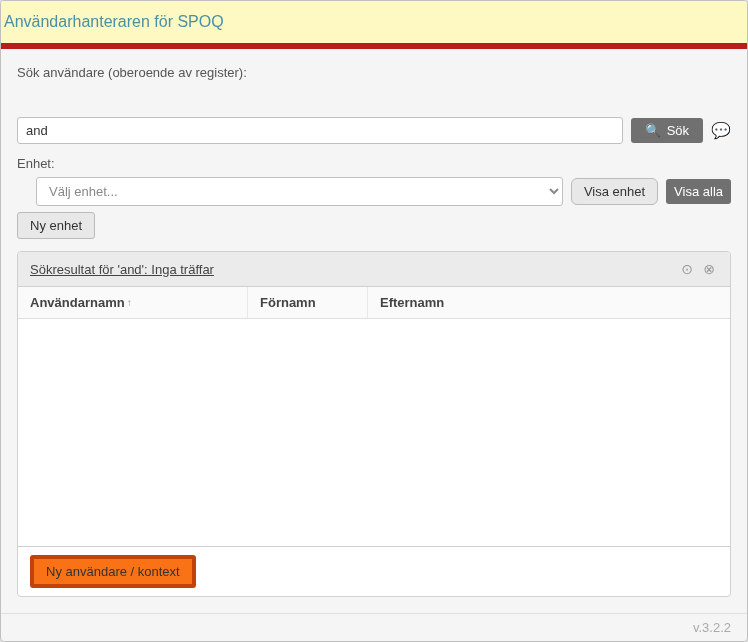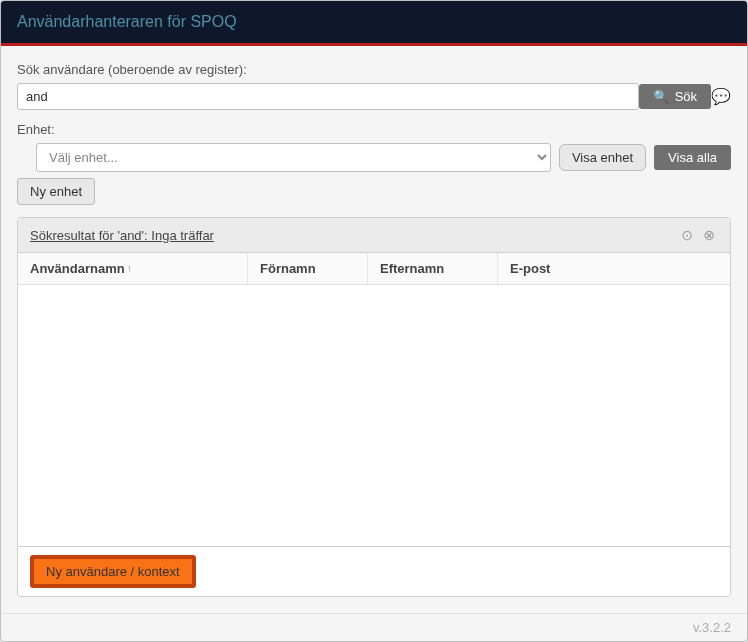--- a/index.html
+++ b/index.html
@@ -23,23 +23,23 @@
       min-height: 642px;
       background: #f5f5f5;
       border: 1px solid #c0c0c0;
       border-radius: 4px;
       overflow: hidden;
       display: flex;
       flex-direction: column;
     }
 
     .window-header {
-      background: #0f172a;
-      border-bottom: 3px solid #b91c1c;
-      padding: 12px 16px;
+      background: #fef9c3;
+      border-bottom: 6px solid #b91c1c;
+      padding: 12px 3px;
     }
 
     .window-title {
       font-size: 16px;
       font-weight: normal;
       color: #4a90a4;
     }
 
     .window-content {
       padding: 16px;
@@ -56,20 +56,22 @@
     }
 
     .section-label {
       color: #555;
       font-size: 13px;
     }
 
     .search-row {
       display: flex;
       align-items: center;
+      gap: 8px;
+      margin-top: 31px;
     }
 
     .search-input {
       flex: 1;
       padding: 5px 8px;
       border: 1px solid #c0c0c0;
       border-radius: 3px;
       background: #fff;
       font-size: 13px;
       color: #333;
@@ -130,21 +132,21 @@
       cursor: pointer;
       font-size: 13px;
       white-space: nowrap;
     }
 
     .btn-primary-dark {
       background: #707070;
       color: #fff;
       border: none;
       border-radius: 3px;
-      padding: 5px 14px;
+      padding: 5px 8px;
       cursor: pointer;
       font-size: 13px;
       white-space: nowrap;
     }
 
     .btn-new-unit {
       background: #e8e8e8;
       color: #333;
       border: 1px solid #bbb;
       border-radius: 3px;
@@ -311,23 +313,20 @@
           <div class="th">
             <span>Användarnamn</span>
             <span class="sort-icon">↑</span>
           </div>
           <div class="th">
             <span>Förnamn</span>
           </div>
           <div class="th">
             <span>Efternamn</span>
           </div>
-          <div class="th">
-            <span>E-post</span>
-          </div>
         </div>
         <div class="table-body">
           
         </div>
       </div>
 
       <div class="results-footer">
         <button class="btn-new-user">Ny användare / kontext</button>
       </div>
     </div>

